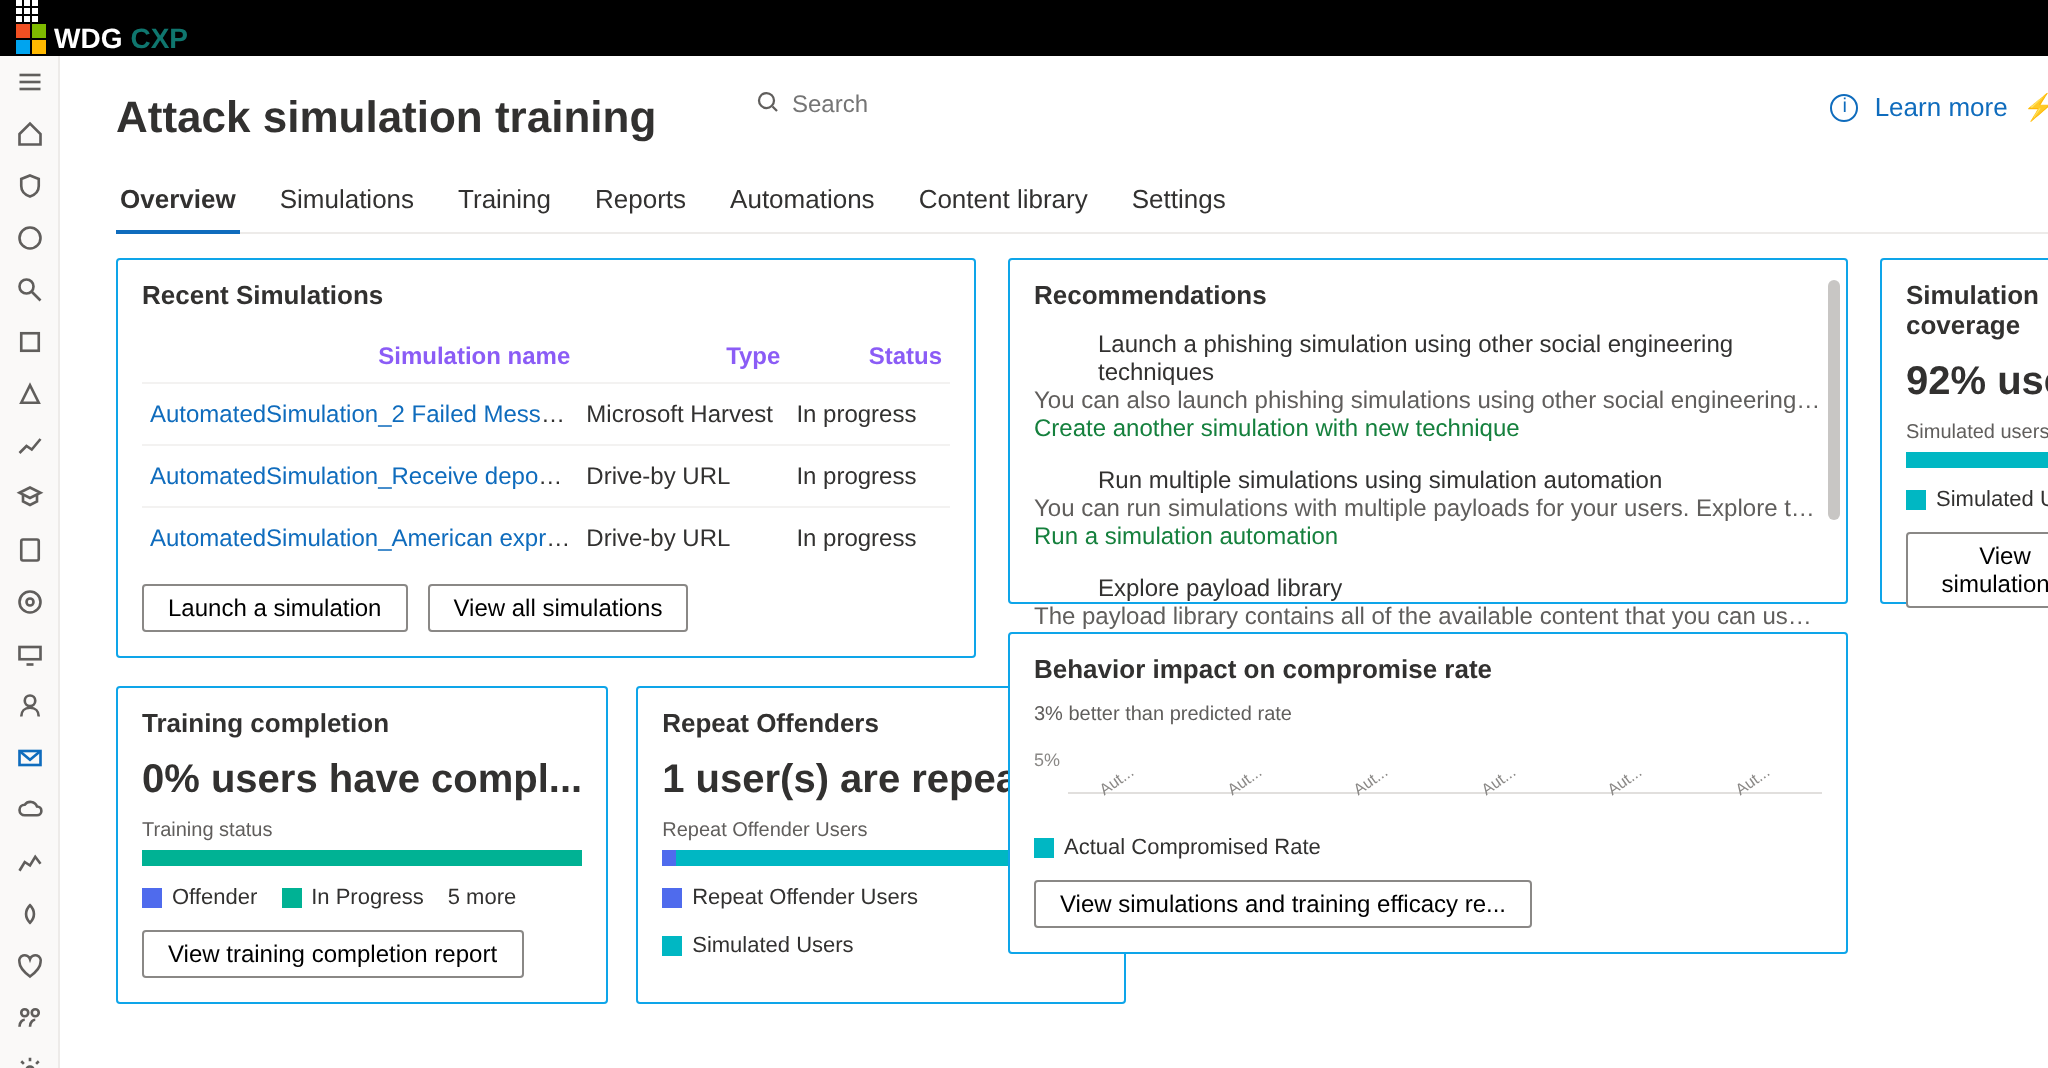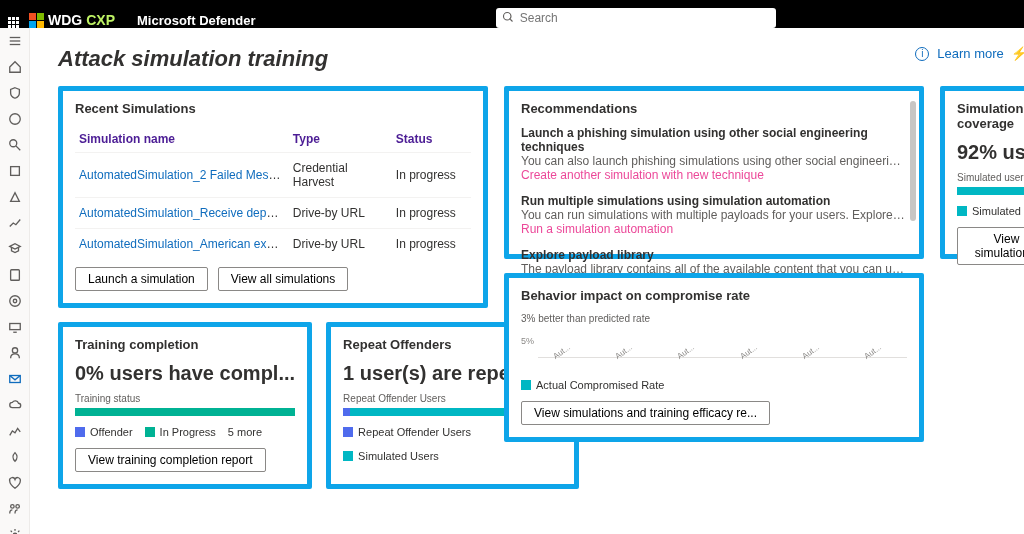--- a/index.html
+++ b/index.html
@@ -1,75 +1,75 @@
 <!DOCTYPE html>
 <html><head>
 <meta charset="utf-8">
 <style>
 * { box-sizing: border-box; margin: 0; padding: 0; }
 body { font-family: "Segoe UI", -apple-system, sans-serif; font-size: 13px; color: #323130; background: #fff; width: 1024px; height: 534px; overflow: hidden; }
 
 
-.topbar { height: 28px; background: #000; color: #fff; display: flex; align-items: flex-end; padding: 0 8px; }
+.topbar { height: 28px; background: #000; color: #fff; display: flex; align-items: flex-start; padding: 0 8px; flex-direction: column; }
 .waffle { display: grid; grid-template-columns: repeat(3,3px); grid-template-rows: repeat(3,3px); gap: 1px; margin-right: 10px; cursor: pointer; }
 .waffle span { width: 3px; height: 3px; background: #fff; }
 .brand { display: flex; align-items: center; gap: 4px; font-weight: 600; font-size: 14px; margin-right: 22px; }
 .brand .color-boxes { display: grid; grid-template-columns: 7px 7px; grid-template-rows: 7px 7px; gap: 1px; }
 .brand .color-boxes span:nth-child(1){background:#f25022;} .brand .color-boxes span:nth-child(2){background:#7fba00;} .brand .color-boxes span:nth-child(3){background:#00a4ef;} .brand .color-boxes span:nth-child(4){background:#ffb900;}
 .brand-text1 { font-weight: 700; }
-.brand-text2 { color: #bef264; font-weight: 700; }
+.brand-text2 { color: #0f766e; font-weight: 700; }
 .app-label { font-size: 13px; font-weight: 600; }
 .searchwrap { margin-left: auto; margin-right: auto; position: relative; }
 .searchbox { width: 280px; height: 20px; border-radius: 3px; border: none; padding: 0 8px 0 24px; font-size: 12px; background:#fff; }
 .searchicon { position:absolute; left:6px; top:3px; color:#605e5c; }
 .searchwrap svg { width:12px; height:12px; }
 
 
 .leftrail { position: absolute; left: 0; top: 28px; bottom: 0; width: 30px; border-right: 1px solid #edebe9; background: #faf9f8; display: flex; flex-direction: column; align-items: center; padding-top: 6px; gap: 12px; }
 .rail-icon { width: 16px; height: 16px; color: #605e5c; cursor:pointer; display:flex; align-items:center; justify-content:center; }
 .rail-icon svg { width:14px; height:14px; stroke:#605e5c; fill:none; stroke-width:1.5; }
 .rail-icon.active svg { stroke:#0f6cbd; }
 .rail-icon.active { color:#0f6cbd; }
 
 
 .main { position: absolute; left: 30px; top: 28px; right: 0; bottom: 0; padding: 18px 0 0 28px; overflow: hidden; }
-h1 { font-size: 22px; font-weight: 600; margin-bottom: 14px; font-style: italic; }
+h1 { font-size: 22px; font-weight: 600; margin-bottom: 14px; }
 .top-actions { position:absolute; top:18px; right:-4px; display:flex; gap:8px; align-items:center; color:#0f6cbd; font-size:13px; }
 .top-actions .icon { width:14px; height:14px; border:1px solid #0f6cbd; border-radius:50%; display:inline-flex; align-items:center; justify-content:center; font-size:10px; }
 
 .tabs { display: flex; gap: 18px; border-bottom: 1px solid #edebe9; margin-bottom: 12px; padding-right:20px; }
 .tab { padding: 6px 2px 8px; font-size: 13px; color: #323130; cursor: pointer; }
 .tab.active { font-weight: 600; border-bottom: 2px solid #0f6cbd; margin-bottom:-1px; }
 
 .intro { font-size: 13px; margin-bottom: 14px; }
 .intro a { color: #0f6cbd; text-decoration: underline; }
 
 .grid { display: flex; gap: 16px; }
 .col { display:flex; flex-direction:column; gap:14px; }
 .col1 { width: 430px; }
 .col2 { width: 420px; }
 .col3 { width: 180px; }
 
-.card { border: 5px solid #0ea5e9; border-radius: 2px; padding: 10px 12px 12px; background:#fff; position:relative; }
+.card { border: 1px solid #0ea5e9; border-radius: 2px; padding: 10px 12px 12px; background:#fff; position:relative; }
 .card-title { font-size: 13px; font-weight: 600; margin-bottom: 10px; }
 
 
 table { width: 100%; border-collapse: collapse; font-size: 12px; table-layout:fixed; }
-th { text-align:left; font-weight:600; padding: 6px 4px; color:#4c1d95; }
+th { text-align:right; font-weight:600; padding: 6px 4px; color:#8b5cf6; }
 td { padding: 8px 4px; border-top:1px solid #f3f2f1; }
 td.name a { color:#0f6cbd; text-decoration:none; }
 td.name { white-space:nowrap; overflow:hidden; text-overflow:ellipsis; }
 .btn { background:#fff; border:1px solid #8a8886; padding:4px 12px; font-size:12px; border-radius:2px; cursor:pointer; }
 .btnrow { display:flex; gap:10px; margin-top:8px; }
 
 
 .rec { margin-bottom: 12px; font-size:12px; }
-.rec .r-title { font-weight:700; font-size:12px; }
+.rec .r-title { font-weight:400; font-size:12px;margin-left:32px; }
 .rec .r-desc { color:#605e5c; white-space:nowrap; overflow:hidden; text-overflow:ellipsis; }
-.rec a { color:#ec4899; text-decoration:none; display:block; }
+.rec a { color:#15803d; text-decoration:none; display:block; }
 .scrollbar { position:absolute; right:3px; top:10px; width:6px; height:120px; background:#c8c6c4; border-radius:3px; }
 
 
 .metric-card .big { font-size: 20px; font-weight:600; margin: 4px 0 8px; white-space:nowrap; overflow:hidden; text-overflow:ellipsis; }
 .chart-label { font-size:10px; color:#605e5c; margin-bottom:4px; }
 .bar { height:8px; background:#edebe9; position:relative; margin-bottom:10px; }
 .bar > span { position:absolute; left:0; top:0; bottom:0; }
 .legend { display:flex; gap:12px; font-size:11px; color:#323130; flex-wrap:wrap; }
 .legend-item { display:flex; align-items:center; gap:5px; }
 .swatch { width:10px; height:10px; }
@@ -231,20 +231,29 @@
 </div>
 
 <div class="main">
   <h1>Attack simulation training</h1>
   <div class="top-actions">
     <span class="icon">i</span>
     <span>Learn more</span>
     <span style="color:#0f6cbd;">⚡</span>
   </div>
 
+  <div class="tabs">
+    <div class="tab active">Overview</div>
+    <div class="tab">Simulations</div>
+    <div class="tab">Training</div>
+    <div class="tab">Reports</div>
+    <div class="tab">Automations</div>
+    <div class="tab">Content library</div>
+    <div class="tab">Settings</div>
+  </div>
 
 
   <div class="grid">
 
     <div class="col col1">
       <div class="card">
         <div class="card-title">Recent Simulations</div>
         <table>
           <colgroup>
               <col style="width:54%">
@@ -254,21 +263,21 @@
           <thead>
               <tr>
             <th>Simulation name</th>
             <th>Type</th>
             <th>Status</th>
           </tr>
             </thead>
           <tbody>
             <tr>
                 <td class="name"><a href="#">AutomatedSimulation_2 Failed Messages</a></td>
-                <td>Credential Harvest</td>
+                <td>Microsoft Harvest</td>
                 <td>In progress</td>
               </tr>
             <tr>
                 <td class="name"><a href="#">AutomatedSimulation_Receive deposit for ordered goods</a></td>
                 <td>Drive-by URL</td>
                 <td>In progress</td>
               </tr>
             <tr>
                 <td class="name"><a href="#">AutomatedSimulation_American express password reset - copy ...</a></td>
                 <td>Drive-by URL</td>

